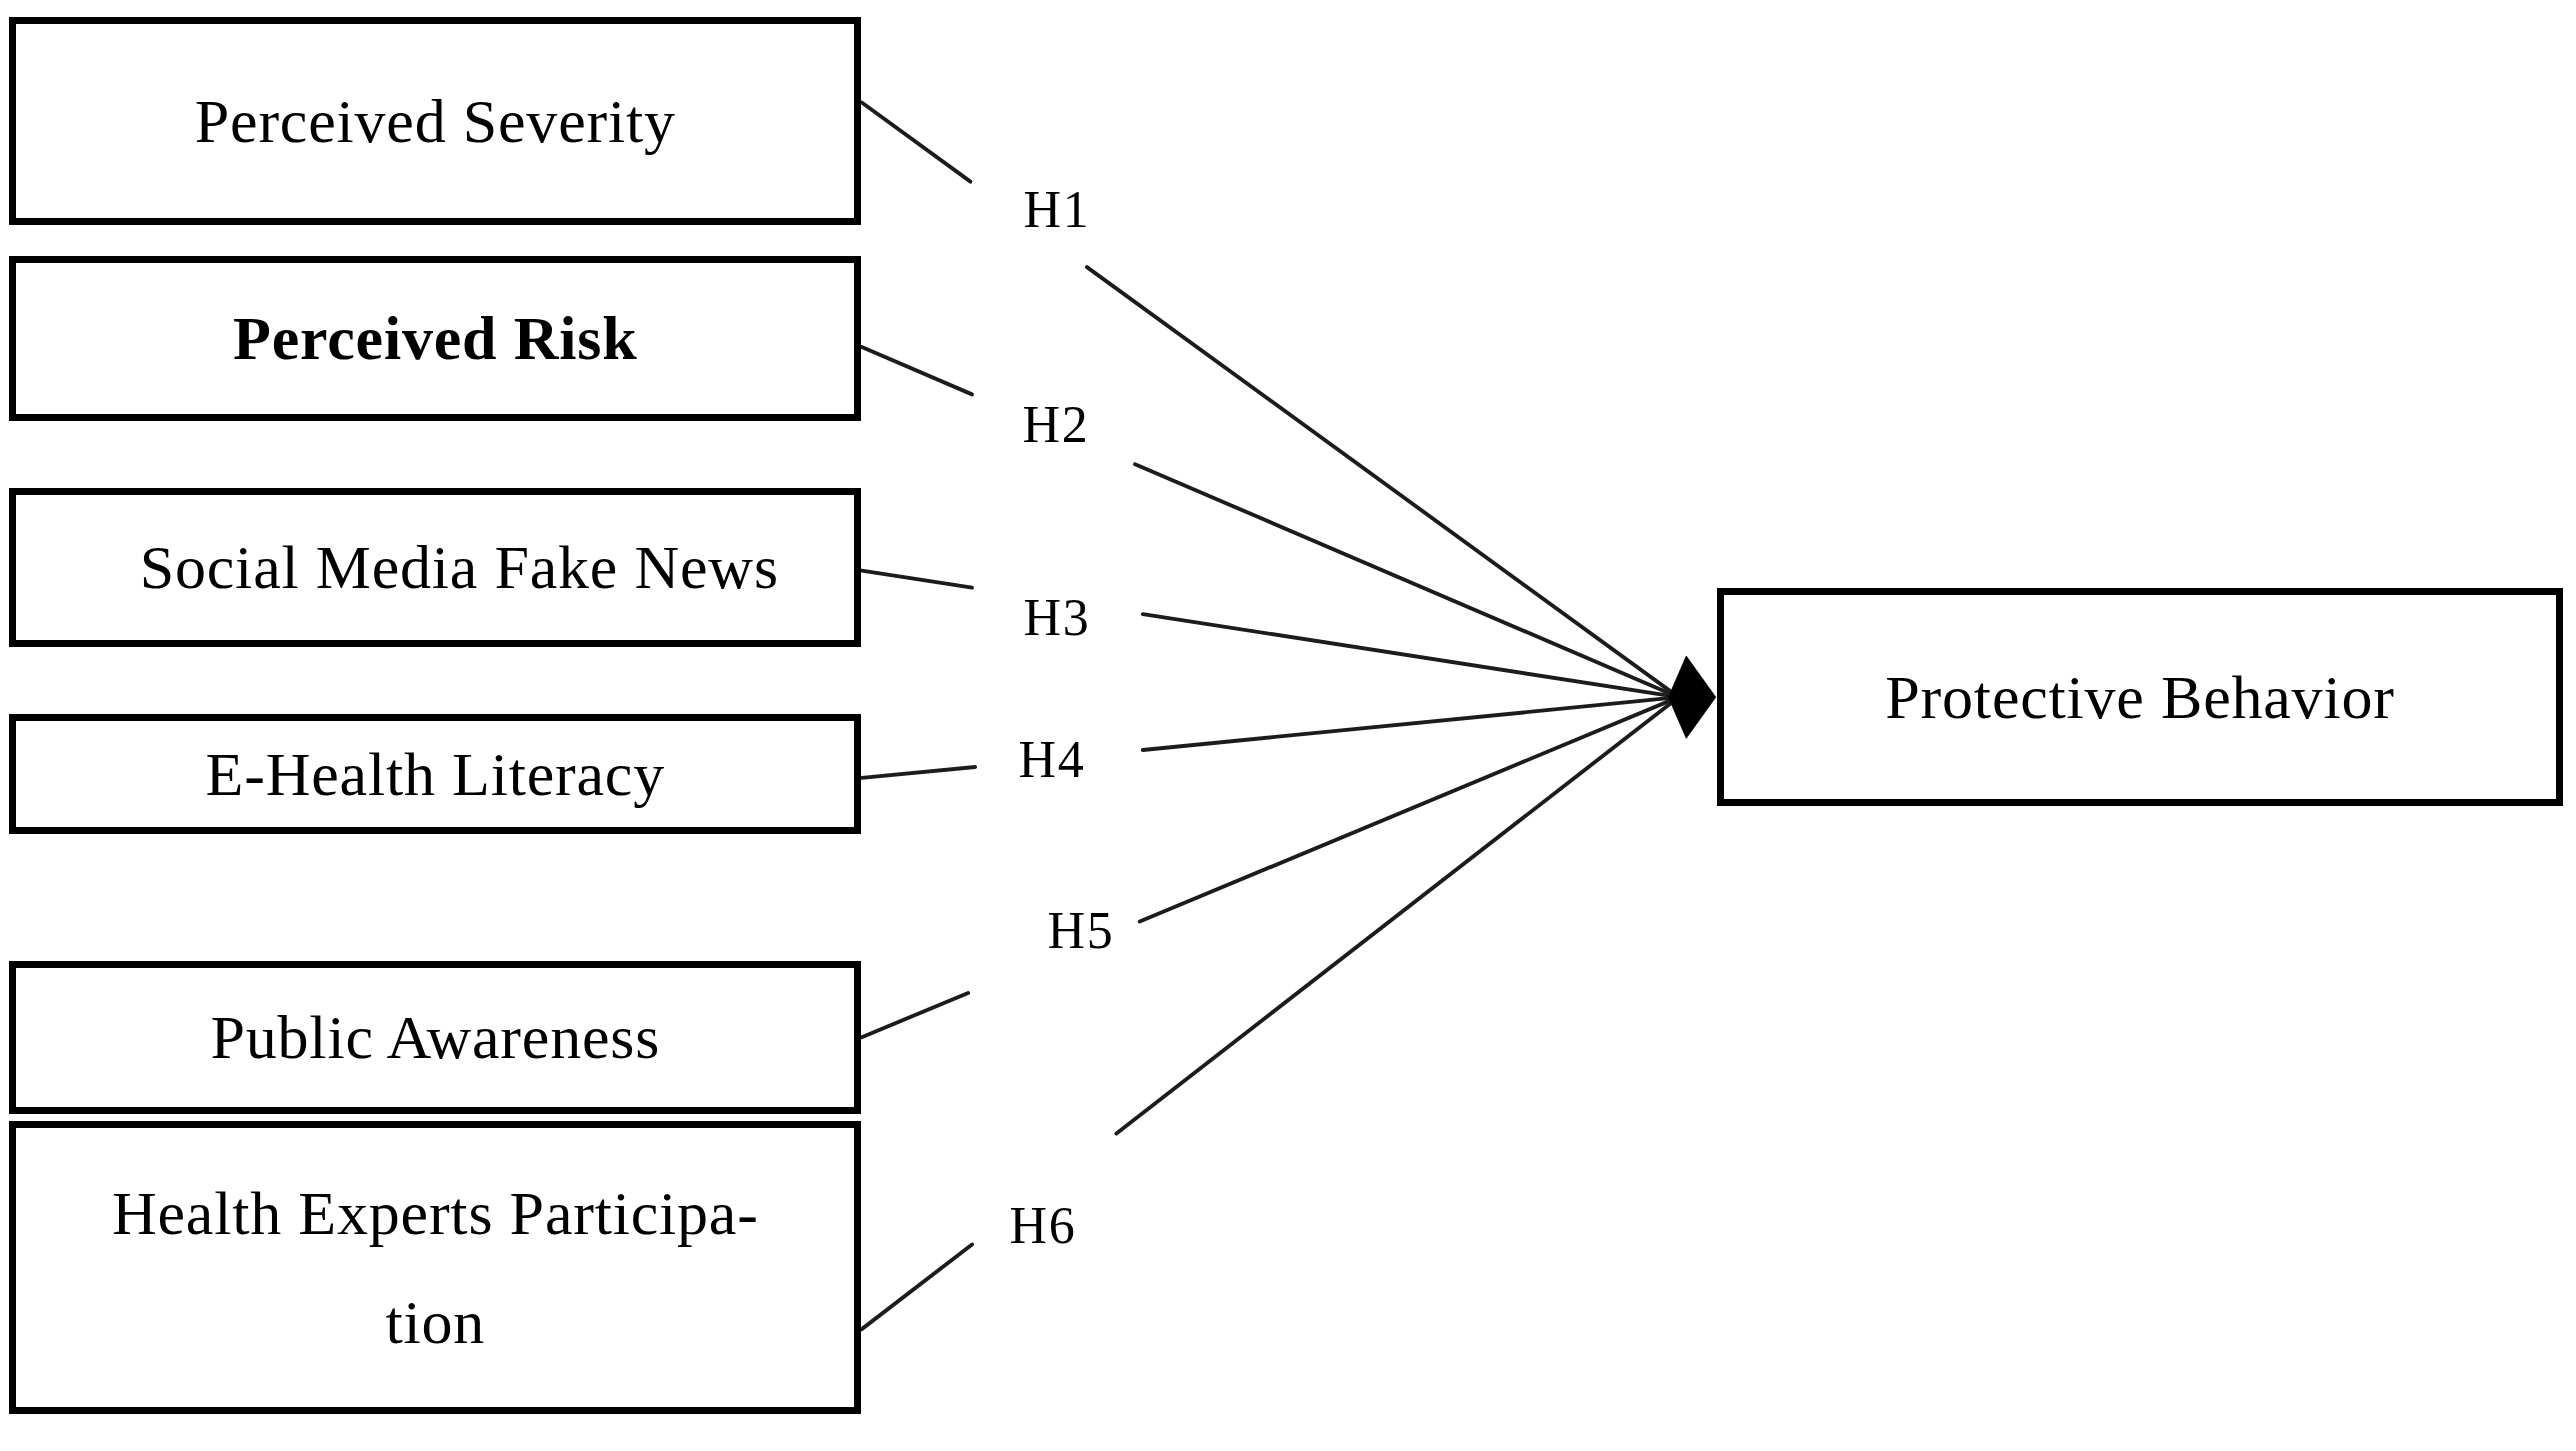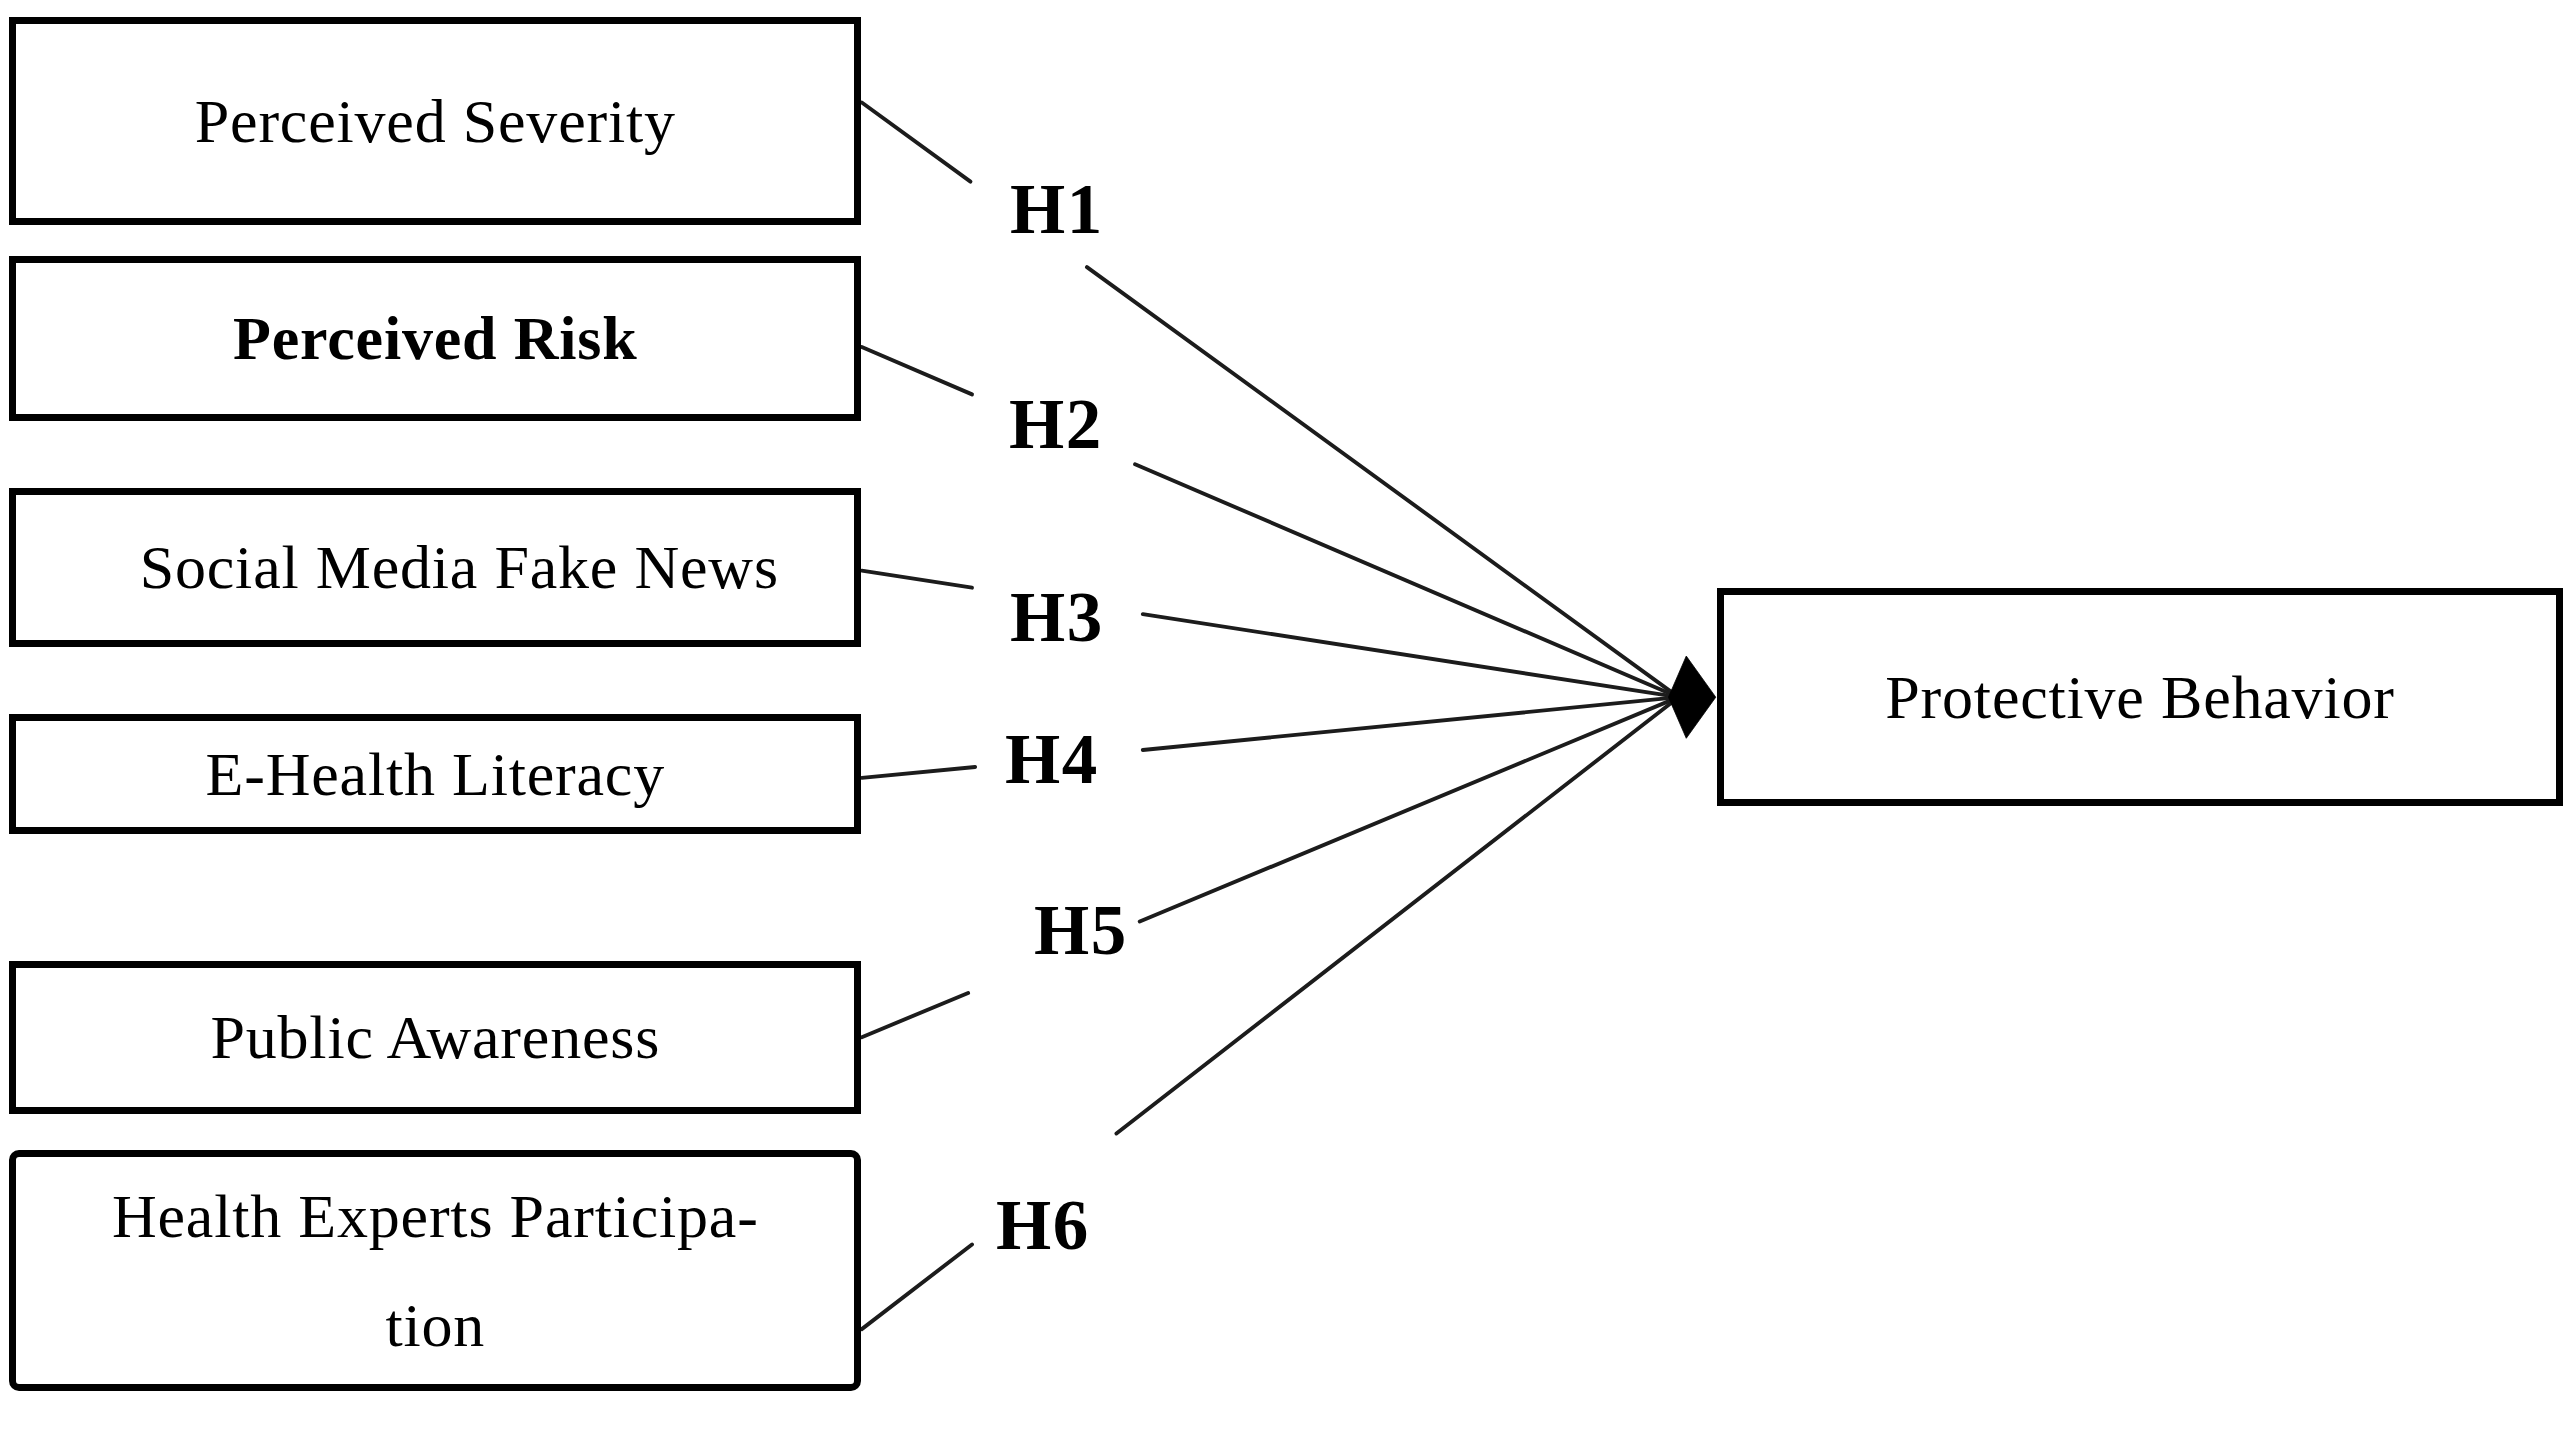--- a/index.html
+++ b/index.html
@@ -54,22 +54,22 @@
   }
   .outcome-box {
     left: 1717px;
     top: 588px;
     width: 846px;
     height: 218px;
   }
   .hyp-label {
     position: absolute;
     transform: translate(-50%, -50%);
-    font-size: 71px;
-    font-weight: bold;
+    font-size: 52px;
+    font-weight: normal;
     letter-spacing: 1.6px;
     white-space: nowrap;
   }
 </style>
 </head>
 <body>
 
 <div class="canvas">
 
   <svg class="lines-svg" viewBox="0 0 3318 1869" xmlns="http://www.w3.org/2000/svg">
@@ -103,21 +103,21 @@
   </div>
   <div class="node-box predictor-box" style="top:488px;  height:159px;padding-left:48px;">
     <span class="node-label">Social Media Fake News</span>
   </div>
   <div class="node-box predictor-box" style="top:714px;  height:120px;">
     <span class="node-label">E-Health Literacy</span>
   </div>
   <div class="node-box predictor-box" style="top:961px; height:153px;align-items:center;">
     <span class="node-label">Public Awareness</span>
   </div>
-  <div class="node-box predictor-box" style="top:1150px; height:241px;border-radius:10px;">
+  <div class="node-box predictor-box" style="top:1121px; height:293px;">
     <span class="node-label">Health Experts Participa-
 tion</span>
   </div>
 
   <div class="hyp-label" style="left:1057px; top:209px;">H1</div>
   <div class="hyp-label" style="left:1056px; top:424px;">H2</div>
   <div class="hyp-label" style="left:1057px; top:617px;">H3</div>
   <div class="hyp-label" style="left:1052px; top:759px;">H4</div>
   <div class="hyp-label" style="left:1049px; top:930px;margin-left:32px;">H5</div>
   <div class="hyp-label" style="left:1043px; top:1225px;">H6</div>

